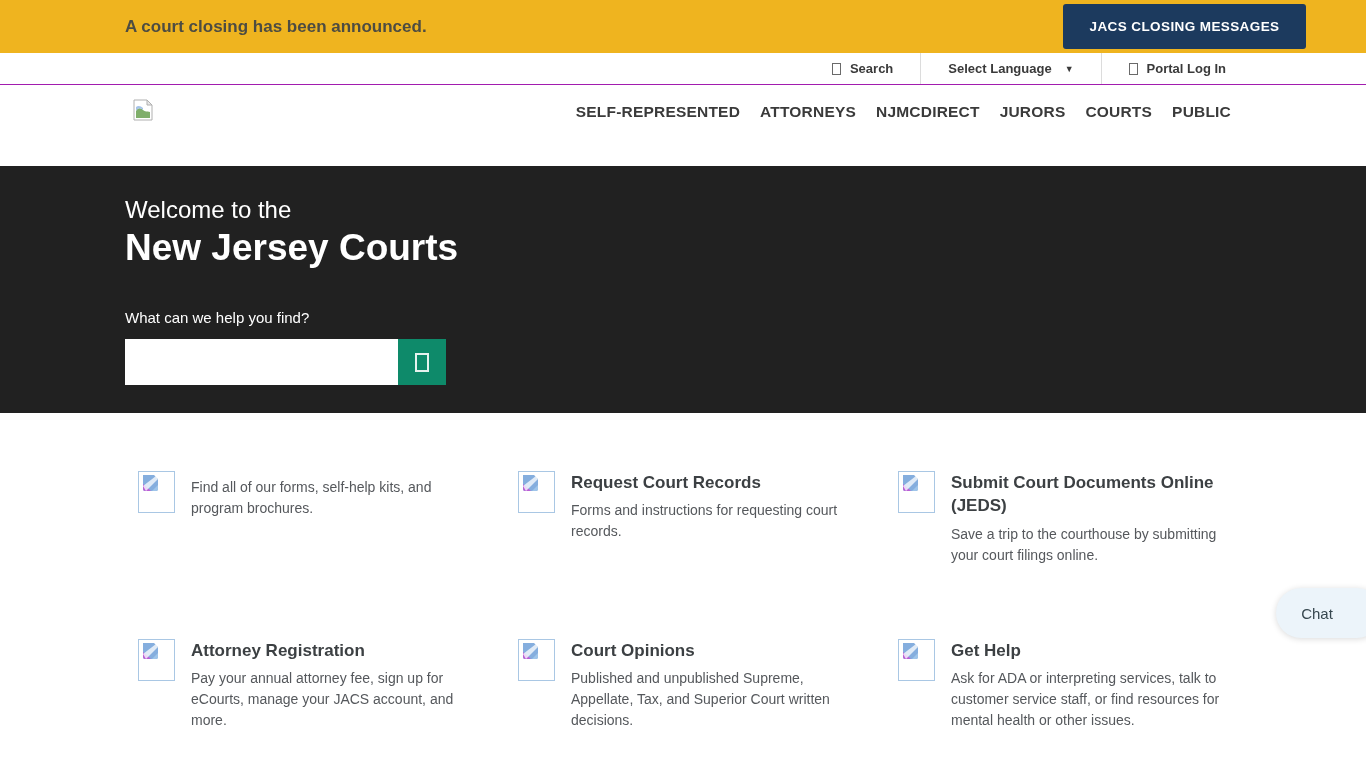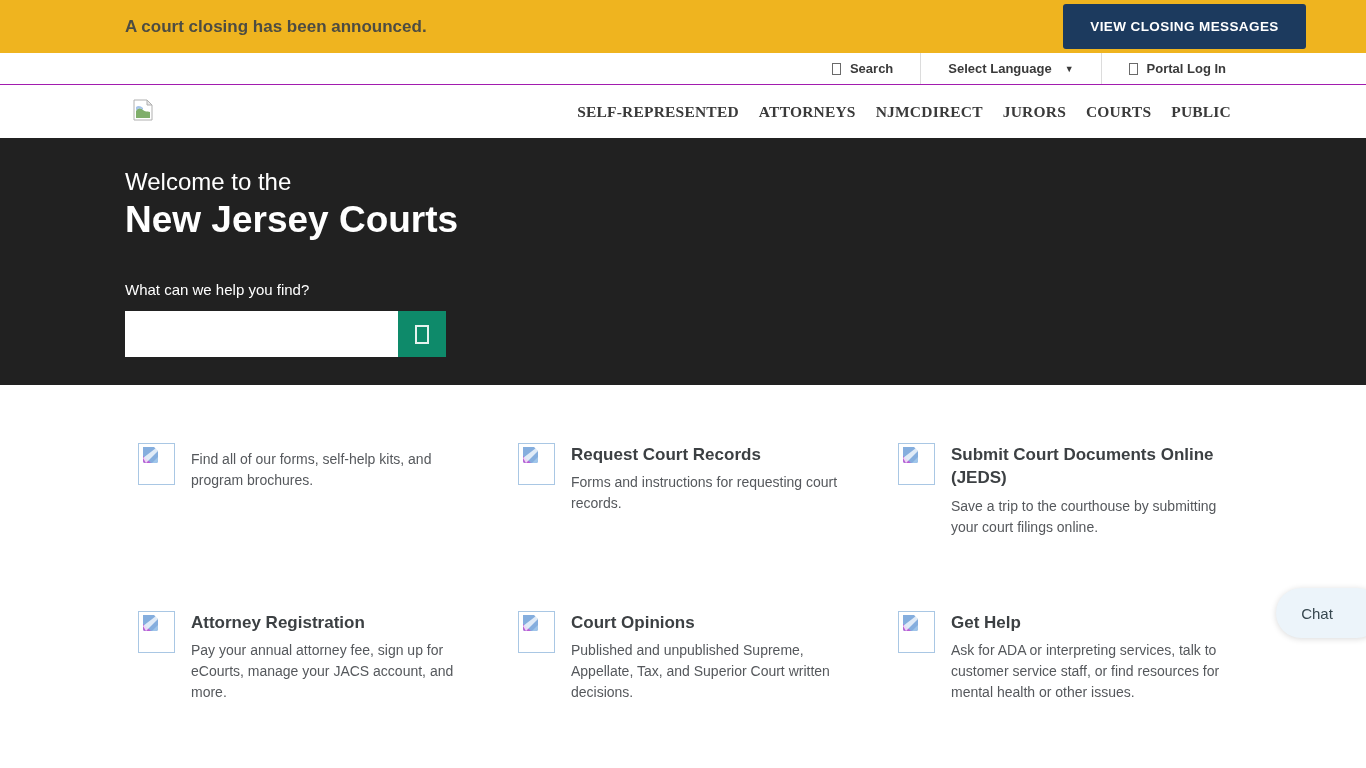--- a/index.html
+++ b/index.html
@@ -75,21 +75,20 @@
   .caret { font-size: 9px; color: #3a3a3a; margin-left: 4px; }
 
   
   .main-nav {
     height: 53px;
     background: #ffffff;
     display: flex;
     align-items: center;
     justify-content: space-between;
     padding: 0 135px 0 133px;
-    font-family: Liberation Serif, serif;
   }
   .nav-links {
     display: flex;
     align-items: center;
     gap: 20px;
     list-style: none;
   }
   .nav-link {
     font-size: 15.5px;
     font-weight: bold;
@@ -98,20 +97,21 @@
     cursor: pointer;
     white-space: nowrap;
   }
 
   
   .hero {
     height: 247px;
     background: #212121;
     color: #ffffff;
     padding: 28px 0 0 125px;
+    margin-top: 28px;
   }
   .hero-welcome { font-size: 24px; font-weight: normal; line-height: 1.3; }
   .hero-title { font-size: 37px; font-weight: bold; line-height: 1.25; }
   .hero-prompt { font-size: 15px; margin-top: 38px; }
   .hero-search {
     margin-top: 13px;
     display: flex;
     align-items: stretch;
     width: 321px;
     height: 46px;
@@ -191,21 +191,21 @@
     font-size: 15px;
     color: #37474f;
     cursor: pointer;
   }
 </style>
 </head>
 <body>
 
 <div class="alert-banner">
   <div class="alert-message">A court closing has been announced.</div>
-  <button class="alert-button">VIEW CLOSING MESSAGES</button>
+  <button class="alert-button">JACS CLOSING MESSAGES</button>
 </div>
 
 <div class="utility-bar">
   <div class="utility-item">
     <span class="tofu"></span>
     <span>Search</span>
   </div>
   <div class="utility-divider"></div>
   <div class="utility-item">
     <span>Select Language</span>

